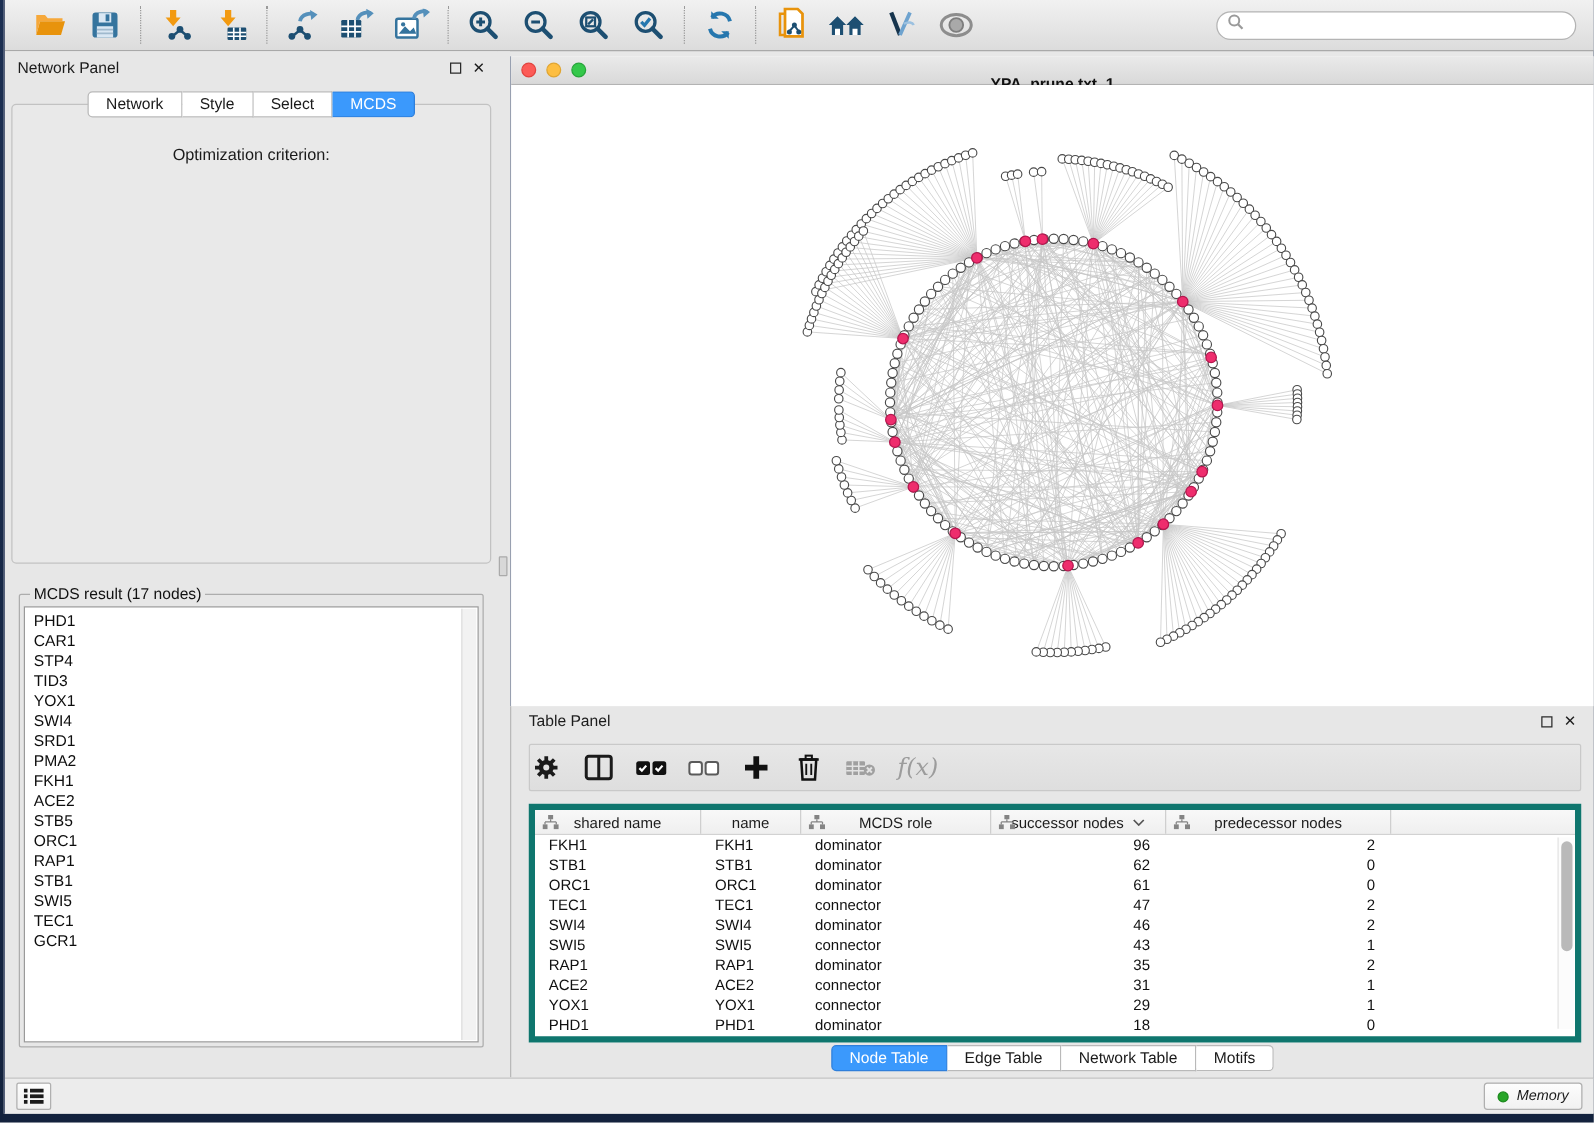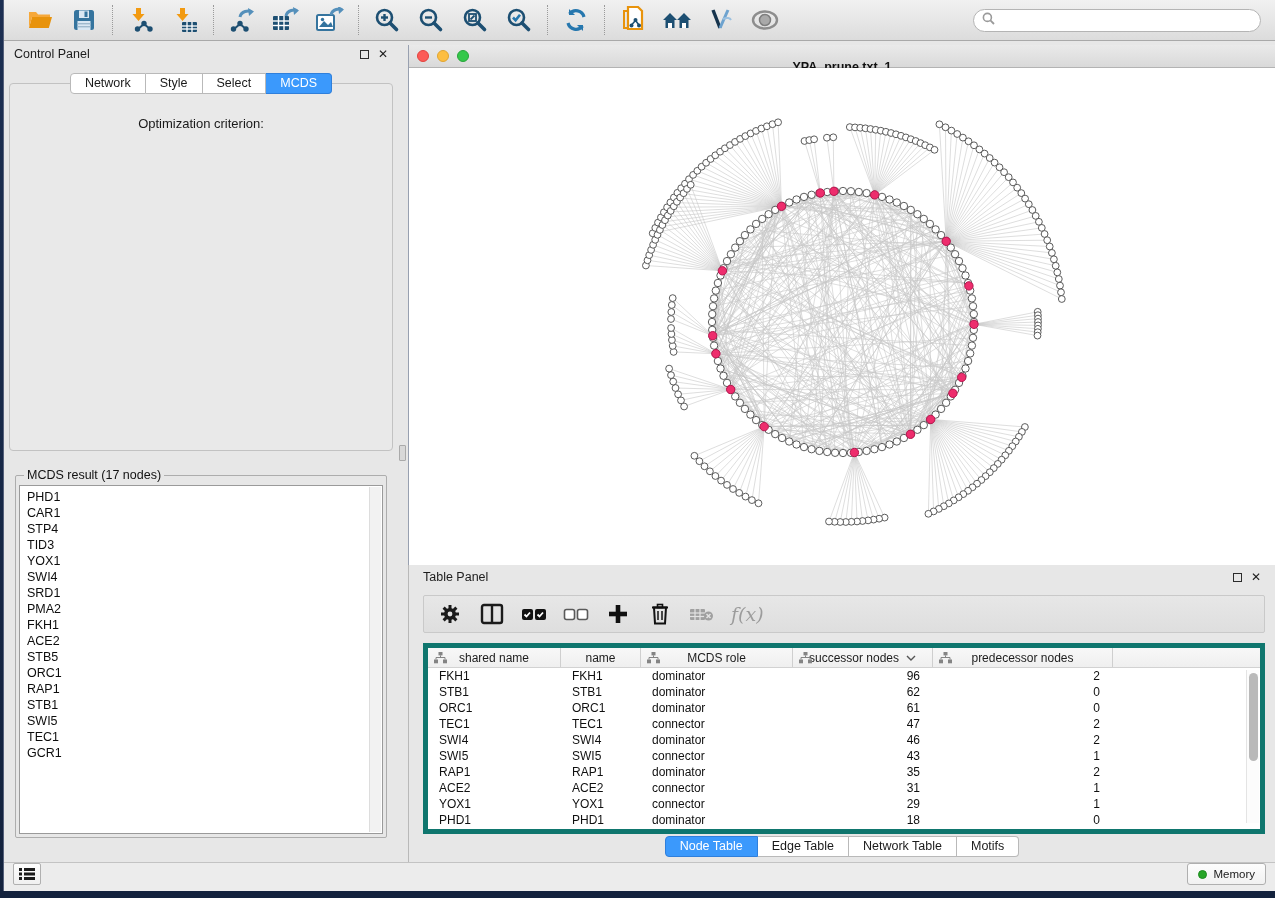--- a/index.html
+++ b/index.html
@@ -108,21 +108,21 @@
   .net-title {
     position:absolute; left:0; right:0; text-align:center; font-size:12.5px; font-weight:700; color:#111;margin-top:21px;
   }
   .net-canvas { position:absolute; left:0; right:0; top:23px; bottom:0; background:#fff; }
   
   .table-panel { position:absolute; left:404px; top:565px; right:0; bottom:29px; background:#e7e7e7; border-left:1px solid #b9b9b9;}
   .tp-title-row { height:24px; display:flex; align-items:center; padding:0 14px; }
   .tp-toolbar {
     position:absolute; left:14px; right:10px; top:30px; height:38px;
     background:linear-gradient(#e7e7e7,#dedede); border:1px solid #c9c9c9; border-radius:2px;
-    display:flex; align-items:center; gap:16px; padding:0 13px;
+    display:flex; align-items:center; gap:16px; padding:0 0;
   }
   .tp-toolbar .tb-btn { width:26px; height:26px; }
   .fx-label { font-family:"DejaVu Serif",serif; font-style:italic; font-size:19px; color:#9c9c9c; }
   .table-box {
     position:absolute; left:14px; right:10px; top:78px; height:191px;
     background:#fff; border:5px solid #0f766e;
   }
   .thead { display:flex; height:20px; background:linear-gradient(#f8f8f8,#efefef); border-bottom:1px solid #d2d2d2; }
   .th {
     position:relative; display:flex; align-items:center; justify-content:center;
@@ -135,21 +135,21 @@
   .td { flex:none; font-size:12px; color:#101010; padding:0 13px 0 11px; white-space:nowrap; overflow:hidden; }
   .td.num { text-align:right; }
   .tbl-scroll {
     position:absolute; top:22px; bottom:6px; right:1px; width:13px; background:#fcfcfc; border-left:1px solid #e4e4e4;
   }
   .tbl-thumb { position:absolute; left:2px; top:3px; width:9px; height:88px; background:#b9b9b9; border-radius:5px; }
   .tp-tabs-row { position:absolute; left:0; right:0; top:271px; display:flex; justify-content:center; }
   
   .statusbar {
     position:absolute; left:0; right:0; bottom:0; height:29px;
-    background:#ececec; border-top:1px solid #c3c3c3; display:flex; padding:0 9px;
+    background:#ececec; border-top:1px solid #c3c3c3; display:flex; align-items:center; padding:0 9px;font-style:italic;
   }
   .status-btn {
     width:28px; height:22px; border:1px solid #b0b0b0; background:linear-gradient(#fdfdfd,#f0f0f0);
     border-radius:2px; display:flex; align-items:center; justify-content:center;
   }
   .memory-btn {
     margin-left:auto; height:22px; padding:0 10px; display:flex; align-items:center; gap:6px;
     border:1px solid #afafaf; border-radius:3px; background:linear-gradient(#fdfdfd,#f1f1f1); font-size:11.5px;
   }
   .mem-dot { width:9px; height:9px; border-radius:50%; background:#27a527; border:1px solid #1d8a1f; }
@@ -337,21 +337,21 @@
               <line x1="8.4" y1="8.4" x2="12" y2="12" stroke="#9a9a9a" stroke-width="1.8"></line>
             </svg>
         </span>
         <input type="text" placeholder="" style="">
       </div>
     </div>
   </div>
 
   <div class="control-panel">
     <div class="cp-title-row">
-      <span class="panel-title">Control Panel</span>
+      <span class="panel-title">Network Panel</span>
       <span class="win-btns">
         <span class="float-btn"></span>
         <span class="close-btn">✕</span>
       </span>
     </div>
     <div class="cp-tabs-row">
       <div class="seg-bar">
           <div class="seg">Network</div>
           <div class="seg">Style</div>
           <div class="seg">Select</div>

